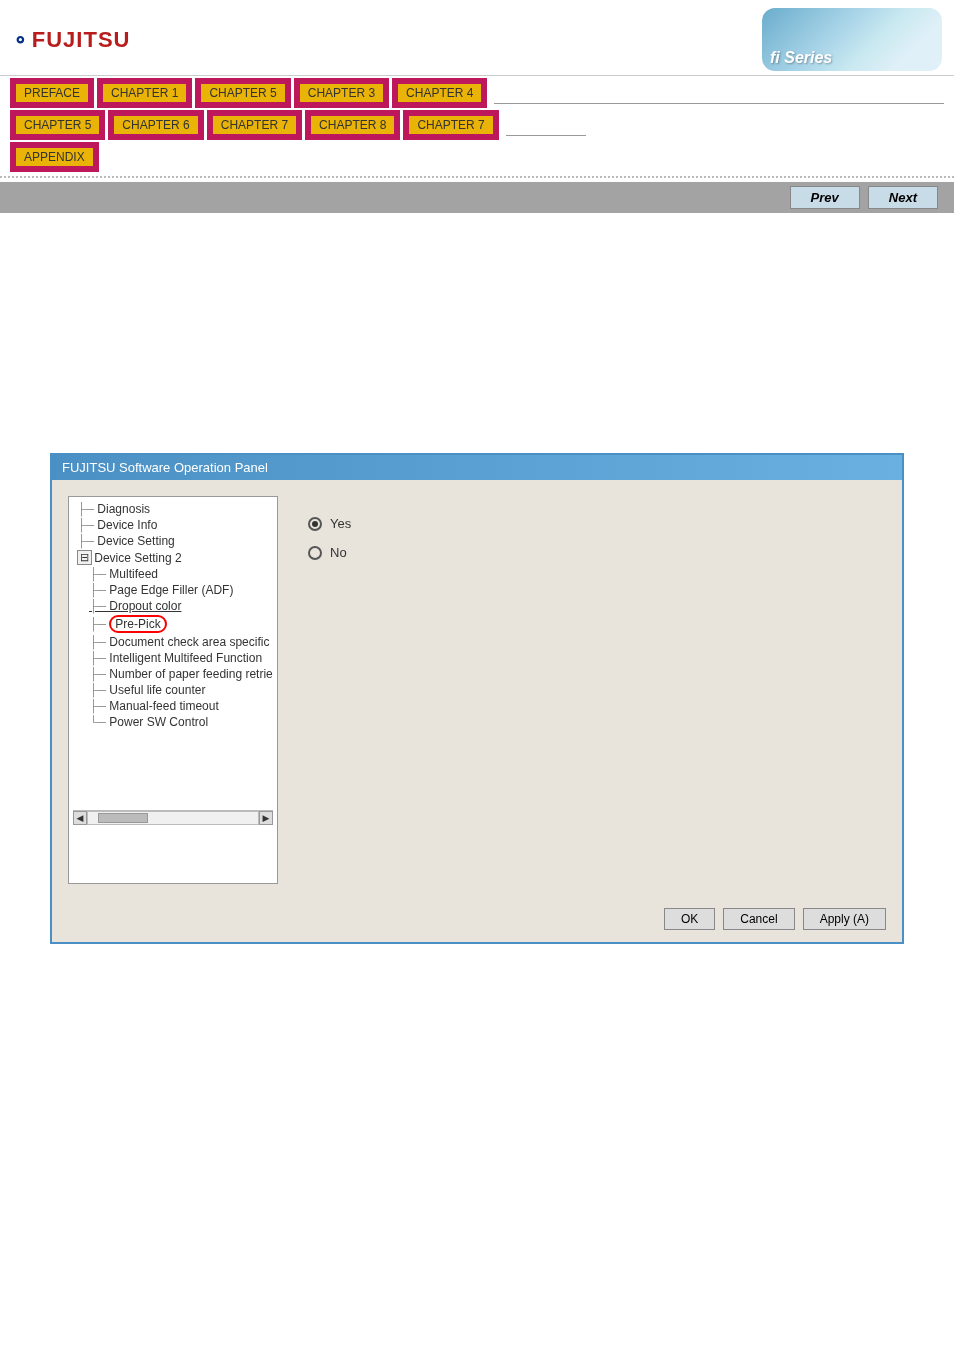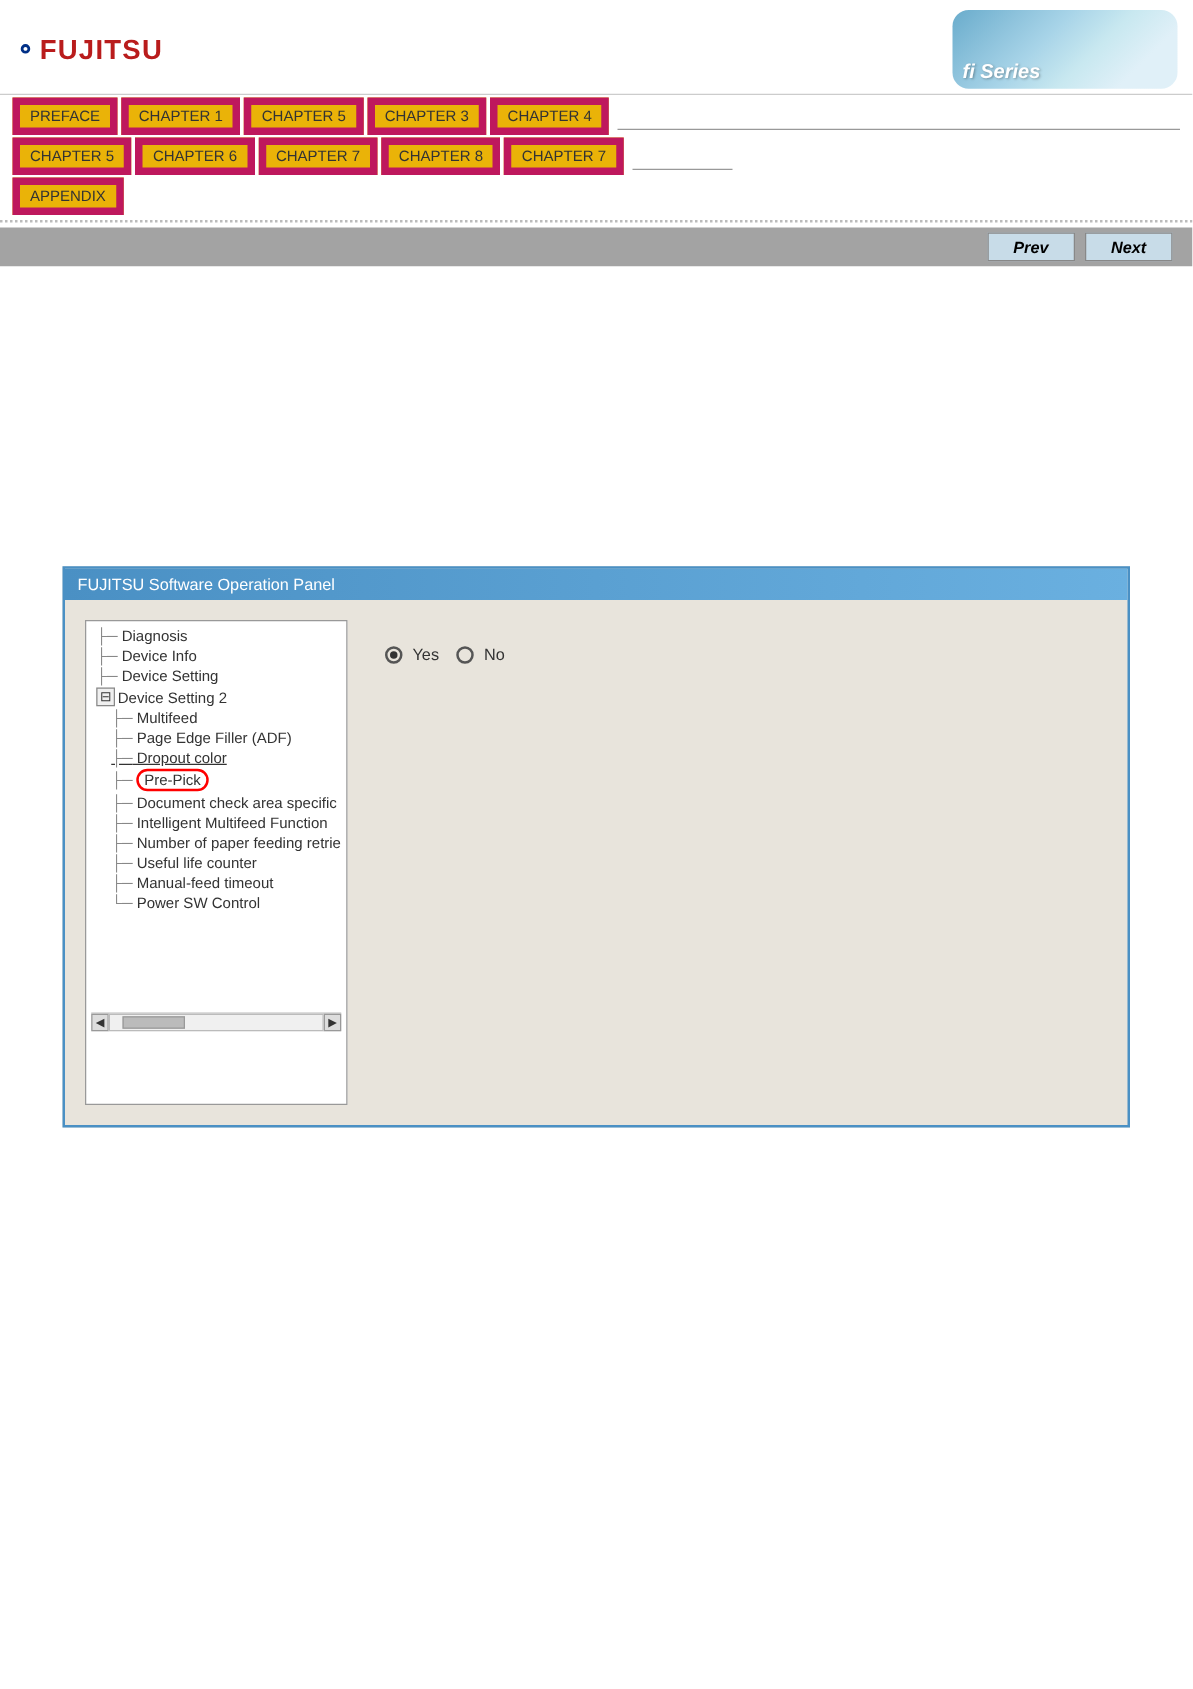--- a/index.html
+++ b/index.html
@@ -147,21 +147,21 @@
     .tree-item.indent-1 { padding-left: 16px; }
     .dialog-right {
       flex: 1;
       padding: 20px 30px;
       display: flex;
       flex-direction: column;
       gap: 16px;
     }
     .radio-group {
       display: flex;
-      flex-direction: row;
+      flex-direction: column;
       gap: 14px;
     }
     .radio-item {
       display: flex;
       align-items: center;
       gap: 8px;
       font-size: 13px;
     }
     .radio-dot {
       width: 14px;
@@ -330,14 +330,19 @@
             <span>Yes</span>
           </div>
           <div class="radio-item">
             <div class="radio-dot empty"></div>
             <span>No</span>
           </div>
         </div>
       </div>
     </div>
 
+    <div class="dialog-footer">
+      <button class="dialog-btn">OK</button>
+      <button class="dialog-btn">Cancel</button>
+      <button class="dialog-btn">Apply (A)</button>
+    </div>
   </div>
 </div>
 
 </body></html>

